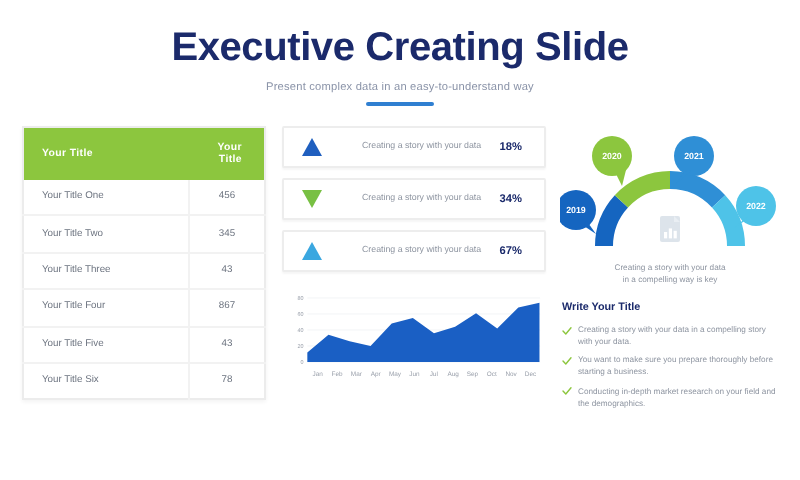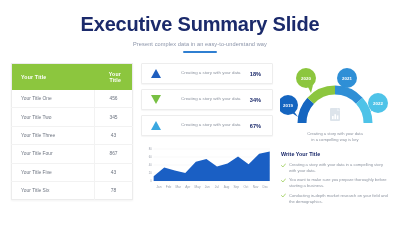--- a/index.html
+++ b/index.html
@@ -182,21 +182,21 @@
     color: #8d94a0;
     line-height: 1.5;
   }
 </style>
 </head>
 <body>
 
 <div class="slide">
 
   <div class="header">
-    <div class="title">Executive Summary Slide</div>
+    <div class="title">Executive Creating Slide</div>
     <div class="subtitle">Present complex data in an easy-to-understand way</div>
     <div class="accent-rule"></div>
   </div>
 
   <div class="body">
 
     <div class="col-left">
       <table class="data-table">
         <thead>
           <tr>

